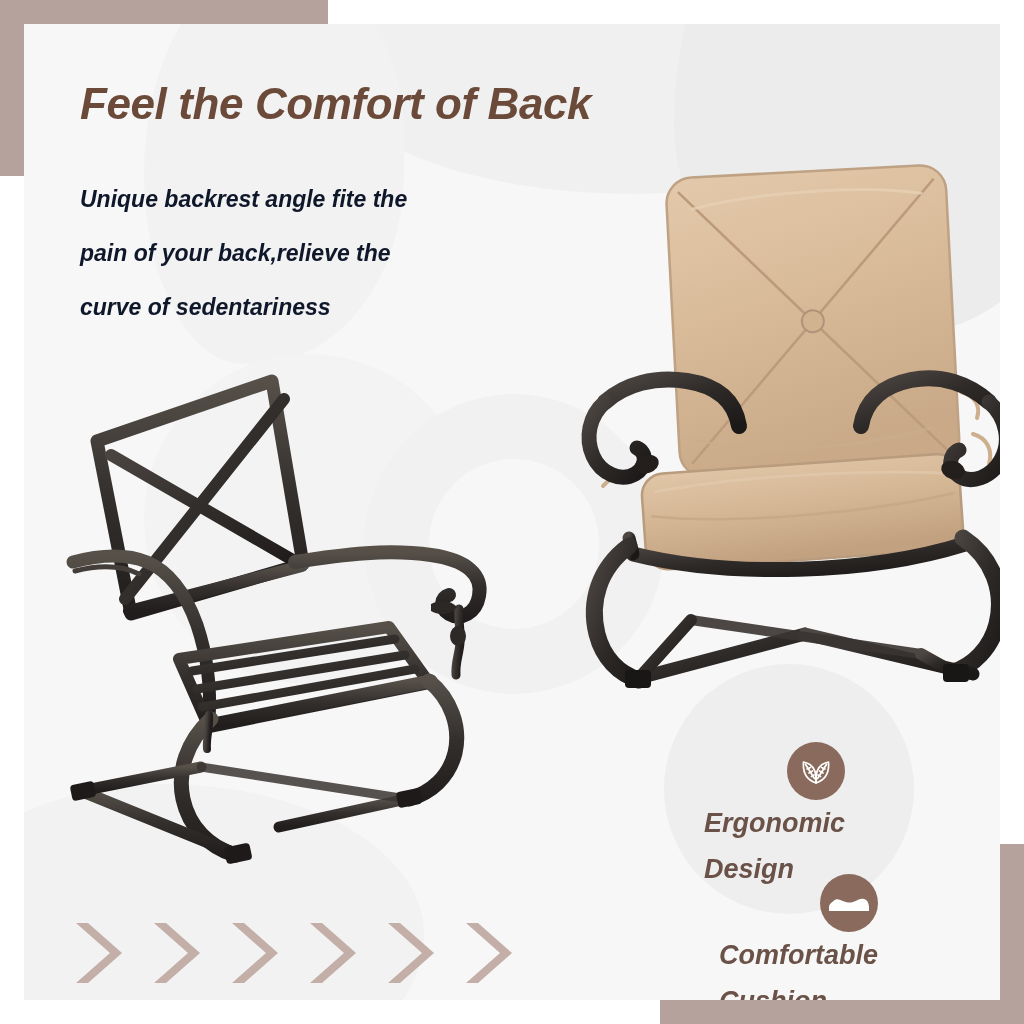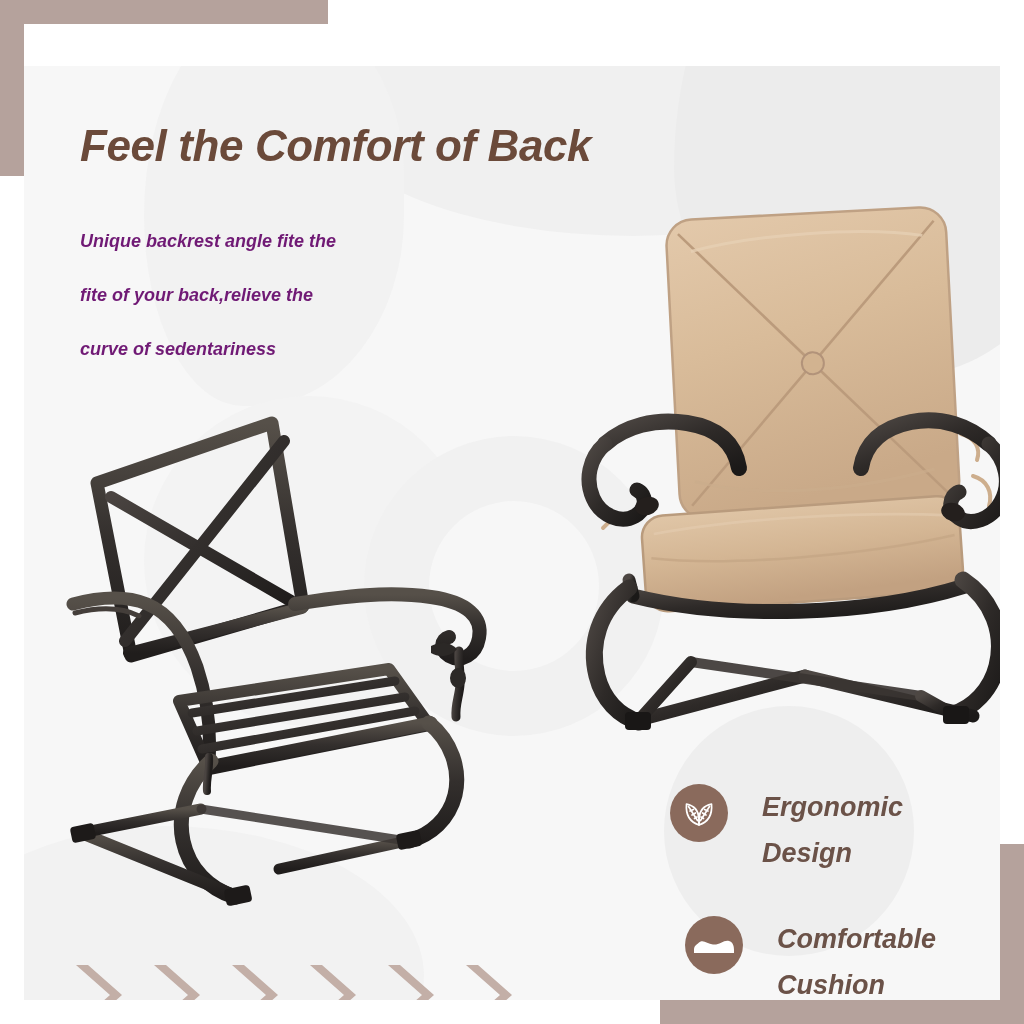--- a/index.html
+++ b/index.html
@@ -22,21 +22,20 @@
   #bracket-tl-v { left:0;  top:0;   width:24px;  height:176px; }
   #bracket-br-h { right:0; bottom:0; width:364px; height:24px; }
   #bracket-br-v { right:0; bottom:0; width:24px;  height:180px; }
 
   
   #canvas {
     position:absolute;
     left:24px; top:24px; right:24px; bottom:24px;
     background:#f7f7f7;
     overflow:hidden;
-    margin-top:42px;
   }
 
   
   .blob { position:absolute; border-radius:50%; pointer-events:none; }
   #blob-a {
     width:420px; height:520px; left:650px; top:-210px;
     background:#ececec; border-radius:50% 50% 45% 55% / 60% 55% 45% 40%;
   }
   #blob-b {
     width:620px; height:430px; left:300px; top:-260px;
@@ -69,30 +68,30 @@
 
   
   #heading {
     position:absolute; left:56px; top:55px;
     font-size:44px; font-weight:bold; font-style:italic;
     color:#6b4a3a; letter-spacing:-0.4px; white-space:nowrap;
   }
   #subheading {
     position:absolute; left:56px; top:148px;
     width:520px;
-    font-size:18px; font-weight:bold; font-style:italic;
-    color:#701a75; line-height:54px;
+    font-size:23px; font-weight:bold; font-style:italic;
+    color:#0f172a; line-height:54px;
   }
   #subheading div { white-space:nowrap; }
 
   
   #chevrons { position:absolute; left:46px; top:895px; width:470px; height:68px; }
 
   
-  .feature { position:absolute; display:flex; align-items:flex-start; }
+  .feature { position:absolute; display:flex; align-items:flex-end;flex-direction:column; }
   #feature-0 { left:646px; top:718px; }
   #feature-1 { left:661px; top:850px; }
   .feature-icon {
     width:58px; height:58px; border-radius:50%;
     background:#8a6a5c; flex:none;
     display:flex; align-items:center; justify-content:center;
   }
   .feature-label {
     margin-left:34px;
     font-size:27px; font-weight:bold; font-style:italic;
@@ -266,21 +265,21 @@
           <path d="M318 4 L330 4 L364 34 L330 64 L318 64 L352 34 Z"></path>
           <path d="M396 4 L408 4 L442 34 L408 64 L396 64 L430 34 Z"></path>
         </g>
       </svg>
     </div>
 
     <h1 id="heading">Feel the Comfort of Back</h1>
 
     <div id="subheading">
       <div>Unique backrest angle fite the</div>
-      <div>fite of your back,relieve the</div>
+      <div>pain of your back,relieve the</div>
       <div>curve of sedentariness</div>
     </div>
 
     <div class="feature" id="feature-0">
       <span class="feature-icon">
         <svg width="36" height="36" viewBox="0 0 36 36" xmlns="http://www.w3.org/2000/svg">
           <g fill="none" stroke="#ffffff" stroke-width="1.7" stroke-linecap="round" stroke-linejoin="round">
             <path d="M18 30 C9 27 4.5 20 5.5 9 C13 10.5 17.5 15.5 18 23.5 Z"></path>
             <path d="M18 30 C27 27 31.5 20 30.5 9 C23 10.5 18.5 15.5 18 23.5 Z"></path>
             <path d="M7.5 11.5 L16.5 25.5"></path>

